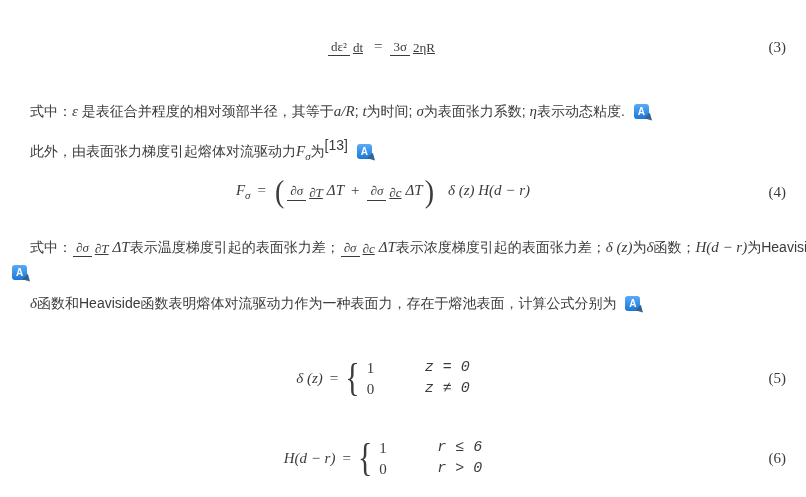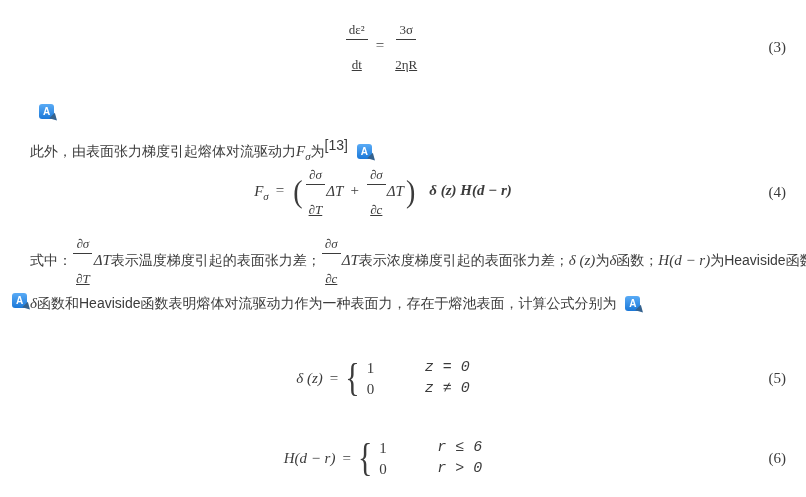--- a/index.html
+++ b/index.html
@@ -48,44 +48,43 @@
     position:absolute;
     right:20px;
     top:50%;
     transform:translateY(-50%);
     font-family:"Liberation Serif", serif;
     font-size:15px;
     color:#3b3b3b;
   }
   .frac {
     display:inline-flex;
-    flex-direction:column;
+    flex-direction:row;
     align-items:center;
     vertical-align:middle;
     font-family:"Liberation Serif", serif;
     font-size:13px;
     line-height:1.2;
     text-align:center;
     margin:0 1px;
-    gap:16px;
   }
   .frac .num { display:block; border-bottom:1px solid #3b3b3b; padding:0 3px 1px; }
   .frac .den { display:block; padding:1px 3px 0;text-decoration:underline; }
   .frac.it { font-style:italic; }
   .op { margin:0 7px; }
   .paren {
     font-size:28px;
     line-height:1;
     font-weight:300;
     vertical-align:middle;
     margin:0 2px;
     display:inline-block;
     transform:scaleY(1.15);
   }
-  .tail { margin-left:12px;font-weight:bold; }
+  .tail { margin-left:12px; }
   .cases { display:inline-flex; align-items:center; }
   .brace {
     font-size:30px;
     line-height:1;
     font-weight:300;
     display:inline-block;
     transform:scaleY(1.3);
     margin-right:7px;
   }
   .case-col { display:inline-flex; flex-direction:column; gap:3px; }
@@ -140,21 +139,21 @@
         <span class="num">dε²</span>
         <span class="den">dt</span>
       </span><span class="op">=</span><span class="frac">
         <span class="num">3σ</span>
         <span class="den">2ηR</span>
       </span></span>
   <span class="eq-num">(3)</span>
 </div>
 
 <div class="cn-par" id="p1" style="top:100px;left:30px;">
-  <span class="ticon"><span class="ticon-a">A</span><span class="ticon-cursor"></span></span>
+  <span><span>式中：</span><span class="m">ε</span><span> 是表征合并程度的相对颈部半径，其等于</span><span class="m">a/R</span><span>; </span><span class="m">t</span><span>为时间; </span><span class="m">σ</span><span>为表面张力系数; </span><span class="m">η</span><span>表示动态粘度.</span></span><span class="ticon"><span class="ticon-a">A</span><span class="ticon-cursor"></span></span>
 </div>
 
 <div class="cn-par" id="p2" style="top:134px;left:30px;">
   <span><span>此外，由表面张力梯度引起熔体对流驱动力</span><span class="m">F</span><span class="m sub">σ</span><span>为</span><span class="sup">[13]</span></span><span class="ticon"><span class="ticon-a">A</span><span class="ticon-cursor"></span></span>
 </div>
 
 <div class="eq-row" id="eq4" style="top:166px;height:52px;">
   <span><span class="m">F</span><span class="m sub">σ</span><span class="op">=</span><span class="paren">(</span><span class="frac it">
         <span class="num">∂σ</span>
         <span class="den">∂T</span>

